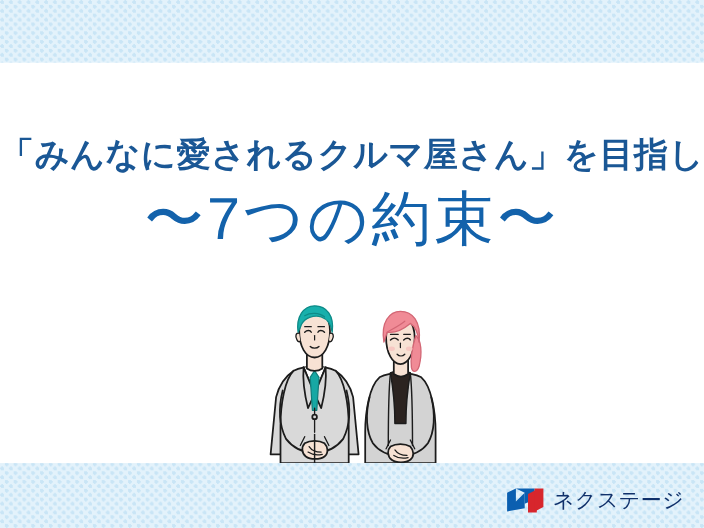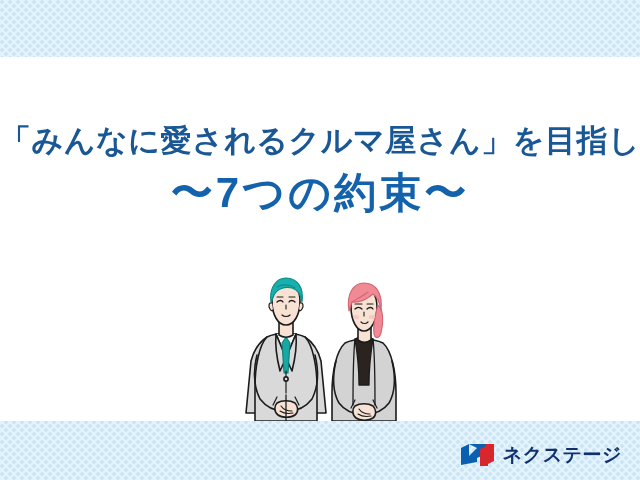--- a/index.html
+++ b/index.html
@@ -50,23 +50,23 @@
     font-size: 31px;
     line-height: 1.12;
     font-weight: 700;
     letter-spacing: 0.5px;
     color: #1a5795;
     white-space: nowrap;
   }
 
   #headline-line2 {
     margin-top: 10px;
-    font-size: 42px;
+    font-size: 54px;
     line-height: 1.12;
-    font-weight: 700;
+    font-weight: 400;
     letter-spacing: 3px;
     color: #1362ab;
     white-space: nowrap;
   }
 
   
   #illustration {
     position: absolute;
     left: 243px;
     top: 218px;   
@@ -80,21 +80,21 @@
     position: absolute;
     right: 18px;
     bottom: 12px;
     display: flex;
     align-items: center;
     gap: 7px;
   }
   #brand-mark { display: block; }
   #brand-name {
     font-size: 19px;
-    font-weight: 700;
+    font-weight: 400;
     letter-spacing: 0.5px;
     color: #10316b;
     white-space: nowrap;
   }
 </style>
 </head>
 <body>
 
 <div id="stage">
 

